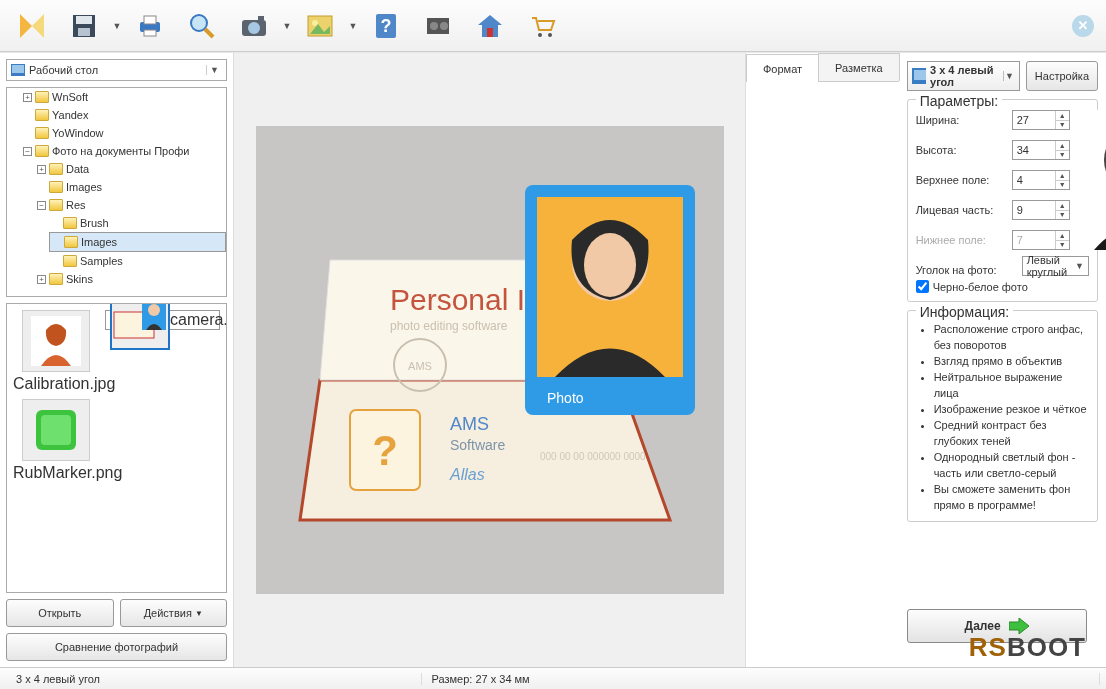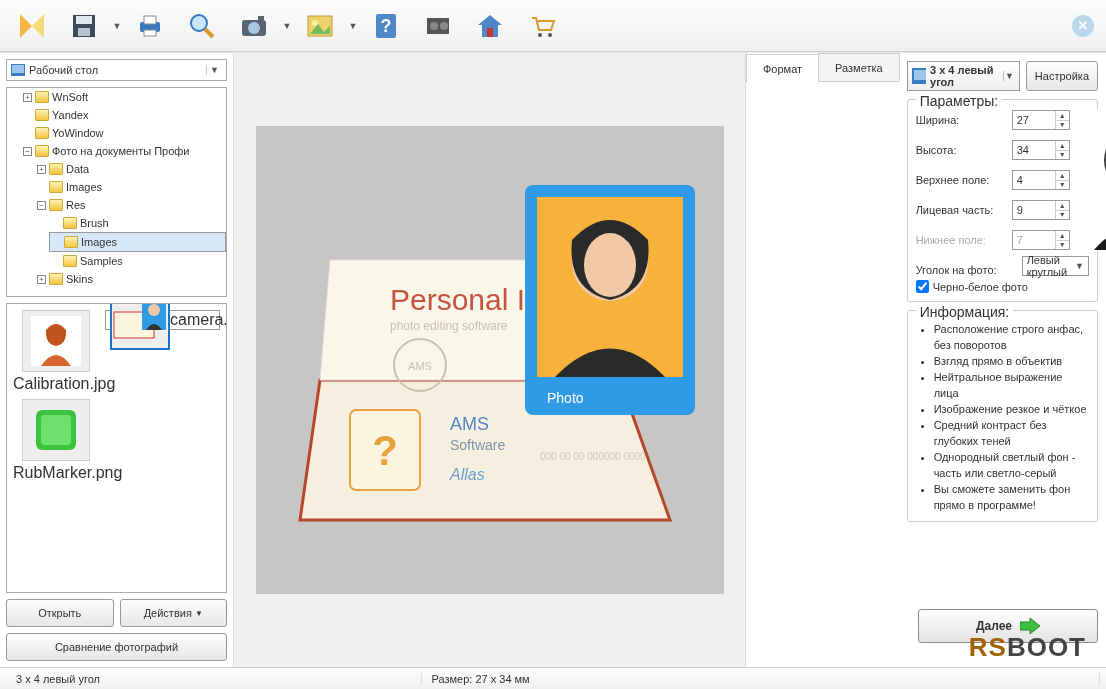--- a/index.html
+++ b/index.html
@@ -49,21 +49,21 @@
 .spinner .ar div { flex:1; display:flex; align-items:center; justify-content:center; font-size:7px; color:#555; cursor:pointer;}
 .spinner .ar div:first-child { border-bottom:1px solid #ccc;}
 .pimg { width:100px; height:140px; display:flex; align-items:center; justify-content:center; }
 .selrow { display:flex; align-items:flex-end; gap:6px; margin-top:6px;}
 .selrow label { width:100px;}
 .sel { flex:1; border:1px solid #999; height:20px; display:flex; align-items:center; padding:0 4px;}
 .sel .dd { width:14px; text-align:center; font-size:9px; color:#555; cursor:pointer;}
 .chk { display:flex; align-items:center; gap:4px; margin-top:4px;}
 .chk input { cursor:pointer;}
 .info ul { list-style:disc; padding-left:18px; font-size:11px; line-height:16px;}
-.nextrow { display:flex; justify-content:flex-end; margin-top:auto; padding: 12px 0 16px; }
+.nextrow { display:flex; justify-content:flex-start; margin-top:auto; padding: 12px 0 16px; }
 .nextbtn { width:180px; height:34px; border:1px solid #8a8a8a; background:linear-gradient(#fdfdfd,#e3e3e3); border-radius:3px; display:flex; align-items:center; justify-content:center; gap:8px; font-weight:bold; cursor:pointer; font-size:12px;}
 .status { height:22px; border-top:1px solid #ccc; display:flex; align-items:center; font-size:11px; padding:0 6px; background:linear-gradient(#fdfdfd,#f0f0f0);}
 .status .cell { padding:0 10px; border-right:1px solid #ddd;}
 .logo { position:absolute; right:20px; bottom:26px; font-family: Arial; font-size:26px; font-weight:bold; letter-spacing:1px; color:#4acbd6;}
 .logo span { color:#444;}
 
 svg { display:block;}
 </style>
 </head>
 <body>

